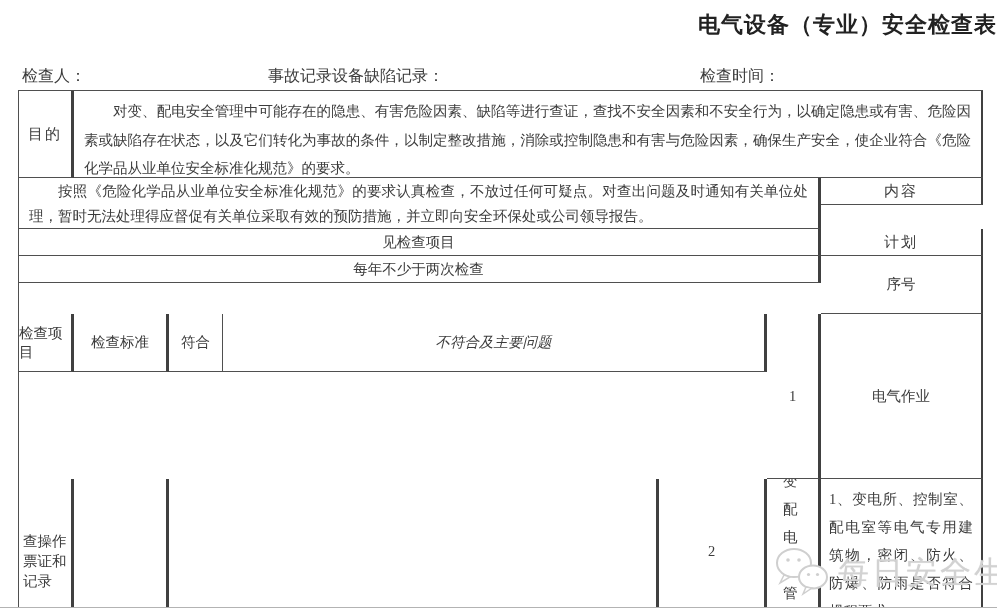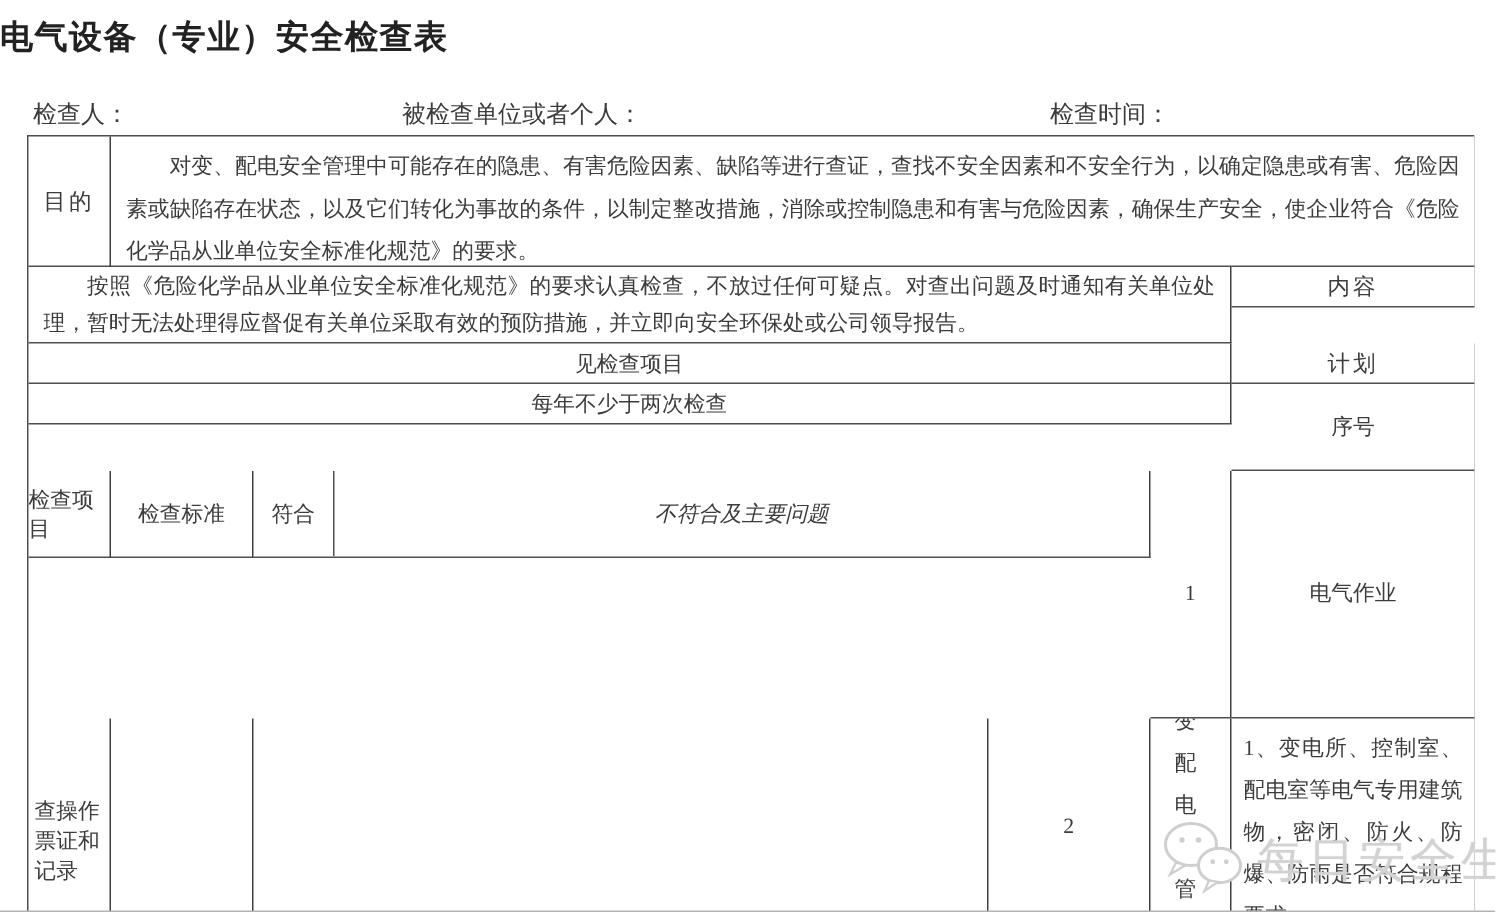--- a/index.html
+++ b/index.html
@@ -14,21 +14,21 @@
     background: #ffffff;
     overflow: hidden;
     font-family: "Liberation Serif", "DejaVu Serif", serif;
     color: #3c3c3c;
   }
   .doc-title {
     position: absolute;
     top: 10px;
     left: 0;
     width: 100%;
-    text-align: left;
+    text-align: right;
     font-size: 22px;
     font-weight: bold;
     letter-spacing: 1px;
     color: #222222;
   }
   .info-bar {
     position: absolute;
     top: 66px;
     left: 0;
     width: 100%;
@@ -52,21 +52,21 @@
   .grid {
     display: grid;
     grid-template-columns: 55px 95px 490px 108px 54px 163px;
     border-top: 1px solid #4f4f4f;
     border-left: 1px solid #4f4f4f;
     width: 965px;
     box-sizing: border-box;
     font-size: 14.5px;
   }
   .cell {
-    border-right: 1px solid #404040;
+    border-right: 3px solid #404040;
     border-bottom: 1px solid #4f4f4f;
     box-sizing: border-box;
     overflow: hidden;
   }
   .c-center {
     display: flex;
     align-items: center;
     justify-content: center;
   }
   .label-cell { font-size: 15px; letter-spacing: 2px; }
@@ -157,21 +157,21 @@
 </style>
 </head>
 <body>
 
 <div class="page">
 
   <div class="doc-title">电气设备（专业）安全检查表</div>
 
   <div class="info-bar">
     <span class="info-inspector">检查人：</span>
-    <span class="info-inspected">被检查单位或者个人：</span>
+    <span class="info-inspected">事故记录设备缺陷记录：</span>
     <span class="info-time">检查时间：</span>
   </div>
 
   <div class="table-wrap">
     <div class="grid">
 
       <div class="cell c-center label-cell h87">目的</div>
       <div class="cell meta-text purpose-cell">对变、配电安全管理中可能存在的隐患、有害危险因素、缺陷等进行查证，查找不安全因素和不安全行为，以确定隐患或有害、危险因素或缺陷存在状态，以及它们转化为事故的条件，以制定整改措施，消除或控制隐患和有害与危险因素，确保生产安全，使企业符合《危险化学品从业单位安全标准化规范》的要求。</div>
 
       <div class="cell meta-text require-cell">按照《危险化学品从业单位安全标准化规范》的要求认真检查，不放过任何可疑点。对查出问题及时通知有关单位处理，暂时无法处理得应督促有关单位采取有效的预防措施，并立即向安全环保处或公司领导报告。</div>

